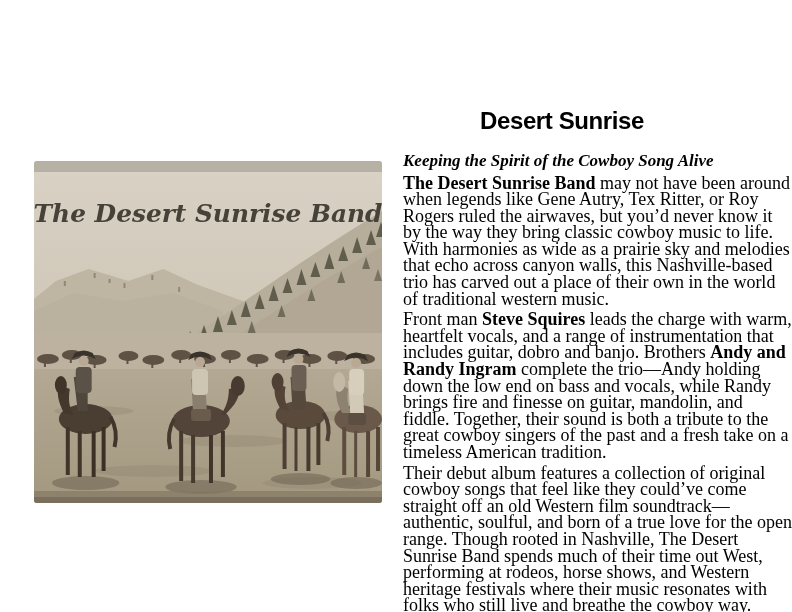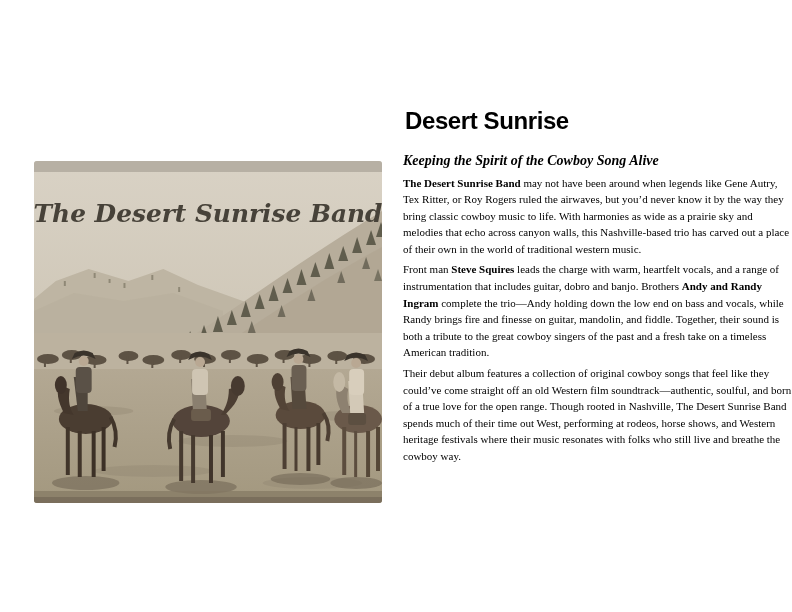--- a/index.html
+++ b/index.html
@@ -6,29 +6,29 @@
   body{width:792px;height:612px;position:relative;overflow:hidden;
        font-family:"Liberation Serif",serif;color:#000;}
   .page{position:absolute;inset:0;background:#fff;}
 
   
   .photo{position:absolute;left:34px;top:161px;width:348px;height:342px;
          border-radius:3px;overflow:hidden;}
   .photo svg{display:block;width:100%;height:100%;}
 
   
-  .title-block{position:absolute;left:405px;top:107px;width:380px;text-align:left;}
+  .title-block{position:absolute;left:372px;top:107px;width:380px;text-align:center;}
   .title-block h1{margin:0;font-family:"Liberation Sans",sans-serif;
                   font-weight:bold;font-size:24px;letter-spacing:-0.4px;color:#000;}
 
   
   .article{position:absolute;left:403px;top:153px;width:390px;}
-  .article .subtitle{font-size:14px;font-weight:bold;font-style:italic;
+  .article .subtitle{font-size:17px;font-weight:bold;font-style:italic;
                      line-height:16.5px;margin:0 0 5px 0;}
-  .article p{font-size:11px;line-height:16.6px;margin:0 0 4px 0;
+  .article p{font-size:18px;line-height:16.6px;margin:0 0 4px 0;
              text-align:left;}
   .article p b{font-weight:bold;}
 </style>
 </head>
 <body>
 
 <div class="page">
 
   <div class="photo">
     <svg viewBox="0 0 350 342" preserveAspectRatio="none">

